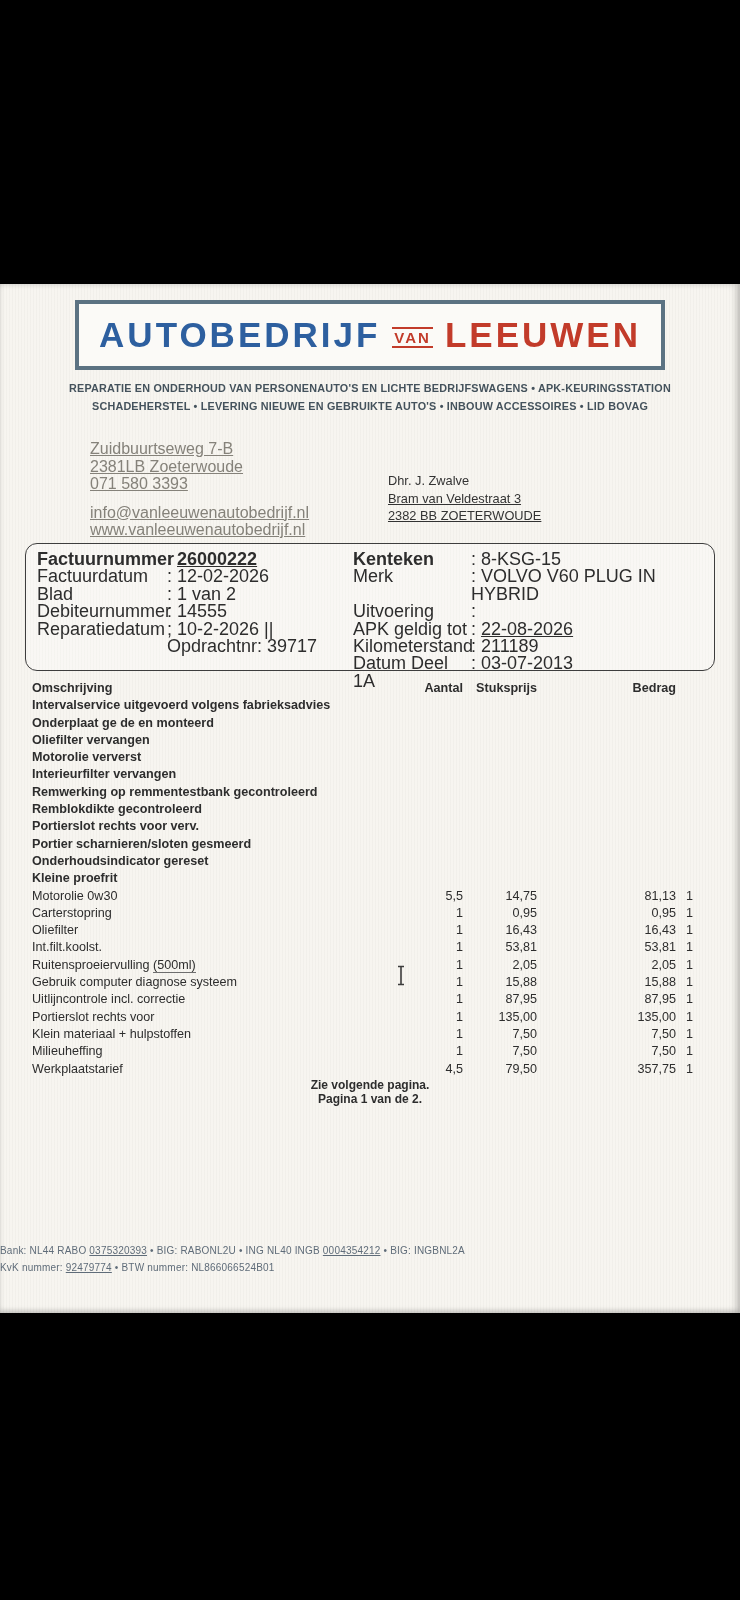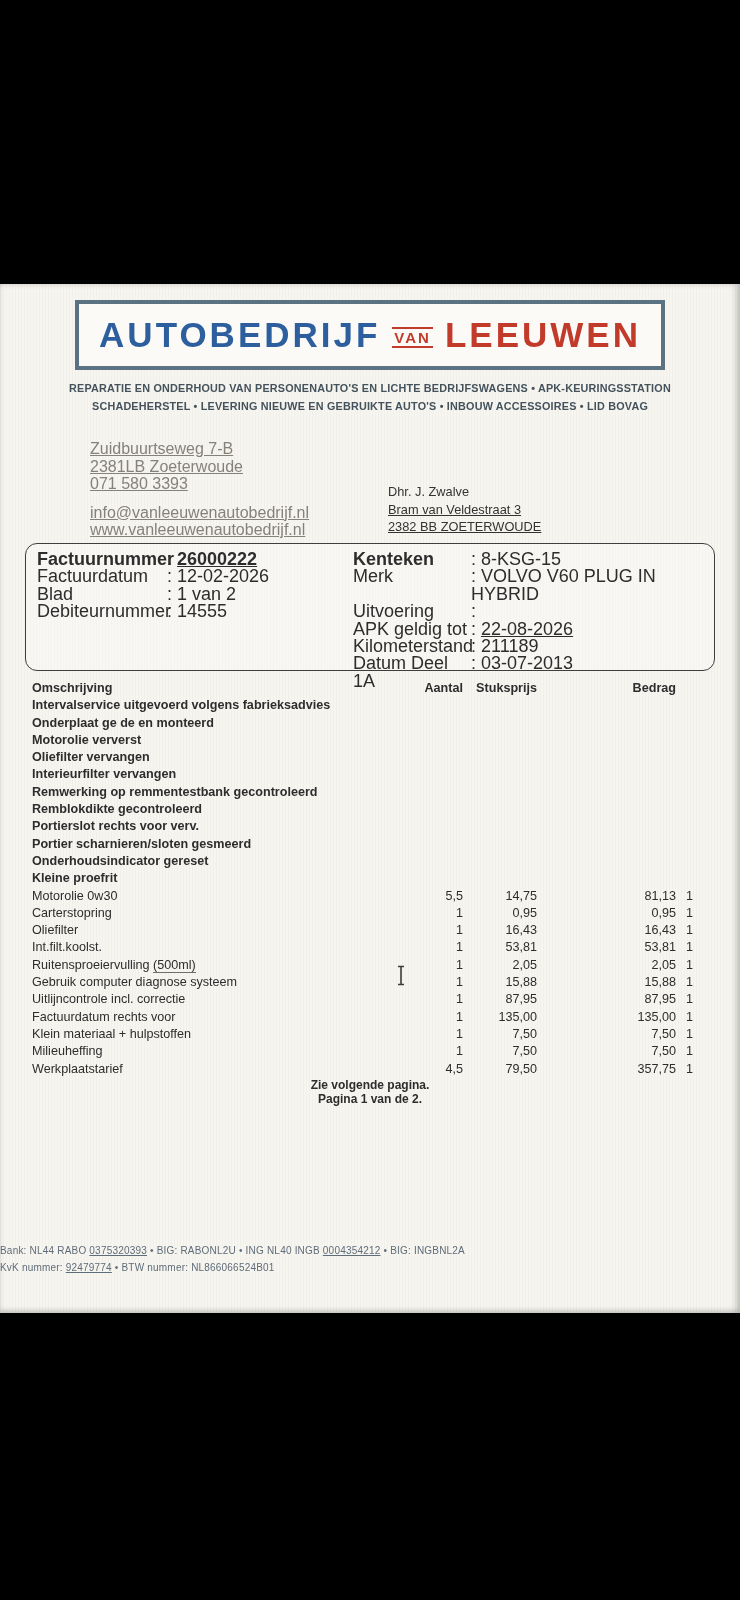--- a/index.html
+++ b/index.html
@@ -37,21 +37,21 @@
   }
   
   .contact{
     position:absolute;left:90px;top:156px;width:300px;
     font-size:16px;color:#85827a;line-height:17.5px;
   }
   .contact div{text-decoration:underline;}
   .contact .gap{height:11px;text-decoration:none;}
   
   .customer{
-    position:absolute;left:388px;top:199px;width:300px;
+    position:absolute;left:388px;top:188px;width:300px;
     font-size:12.8px;color:#333;line-height:17.5px;
   }
   .customer .u{text-decoration:underline;}
   
   .info-box{
     position:absolute;left:25px;top:259px;width:688px;height:126px;
     border:1.5px solid #3e3e3e;border-radius:12px;background:rgba(255,255,255,0.25);
     font-size:18px;
   }
   .ib-col{position:absolute;top:7px;}
@@ -133,20 +133,24 @@
           <span class="ib-val"><span>: </span><span class="">12-02-2026</span></span>
         </div>
         <div class="ib-row">
           <span class="ib-label">Blad</span>
           <span class="ib-val"><span>: </span><span class="">1 van 2</span></span>
         </div>
         <div class="ib-row">
           <span class="ib-label">Debiteurnummer</span>
           <span class="ib-val"><span>: </span><span class="">14555</span></span>
         </div>
+        <div class="ib-row">
+          <span class="ib-label">Reparatiedatum</span>
+          <span class="ib-val"><span>; </span><span class="">10-2-2026 || Opdrachtnr: 39717</span></span>
+        </div>
       </div>
     <div class="ib-col ib-right" id="ib-right">
         <div class="ib-row">
           <span class="ib-label">Kenteken</span>
           <span class="ib-val"><span>: </span><span class="">8-KSG-15</span></span>
         </div>
         <div class="ib-row">
           <span class="ib-label">Merk</span>
           <span class="ib-val"><span>: </span><span class="">VOLVO V60 PLUG IN HYBRID</span></span>
         </div>
@@ -177,24 +181,24 @@
       <span class="c-amt">Bedrag</span>
     </div>
     <div id="t-body">
         <div class="t-row">
           <span class="c-desc bold">Intervalservice uitgevoerd volgens fabrieksadvies</span>
         </div>
         <div class="t-row">
           <span class="c-desc bold">Onderplaat ge de en monteerd</span>
         </div>
         <div class="t-row">
+          <span class="c-desc bold">Oliefilter vervangen</span>
+        </div>
+        <div class="t-row">
           <span class="c-desc bold">Motorolie ververst</span>
-        </div>
-        <div class="t-row">
-          <span class="c-desc bold">Oliefilter vervangen</span>
         </div>
         <div class="t-row">
           <span class="c-desc bold">Interieurfilter vervangen</span>
         </div>
         <div class="t-row">
           <span class="c-desc bold">Remwerking op remmentestbank gecontroleerd</span>
         </div>
         <div class="t-row">
           <span class="c-desc bold">Remblokdikte gecontroleerd</span>
         </div>
@@ -253,21 +257,21 @@
           <span class="c-code">1</span>
         </div>
         <div class="t-row">
           <span class="c-desc">Uitlijncontrole incl. correctie</span>
           <span class="c-qty">1</span>
           <span class="c-unit">87,95</span>
           <span class="c-amt">87,95</span>
           <span class="c-code">1</span>
         </div>
         <div class="t-row">
-          <span class="c-desc">Factuurdatum rechts voor</span>
+          <span class="c-desc">Portierslot rechts voor</span>
           <span class="c-qty">1</span>
           <span class="c-unit">135,00</span>
           <span class="c-amt">135,00</span>
           <span class="c-code">1</span>
         </div>
         <div class="t-row">
           <span class="c-desc">Klein materiaal + hulpstoffen</span>
           <span class="c-qty">1</span>
           <span class="c-unit">7,50</span>
           <span class="c-amt">7,50</span>

